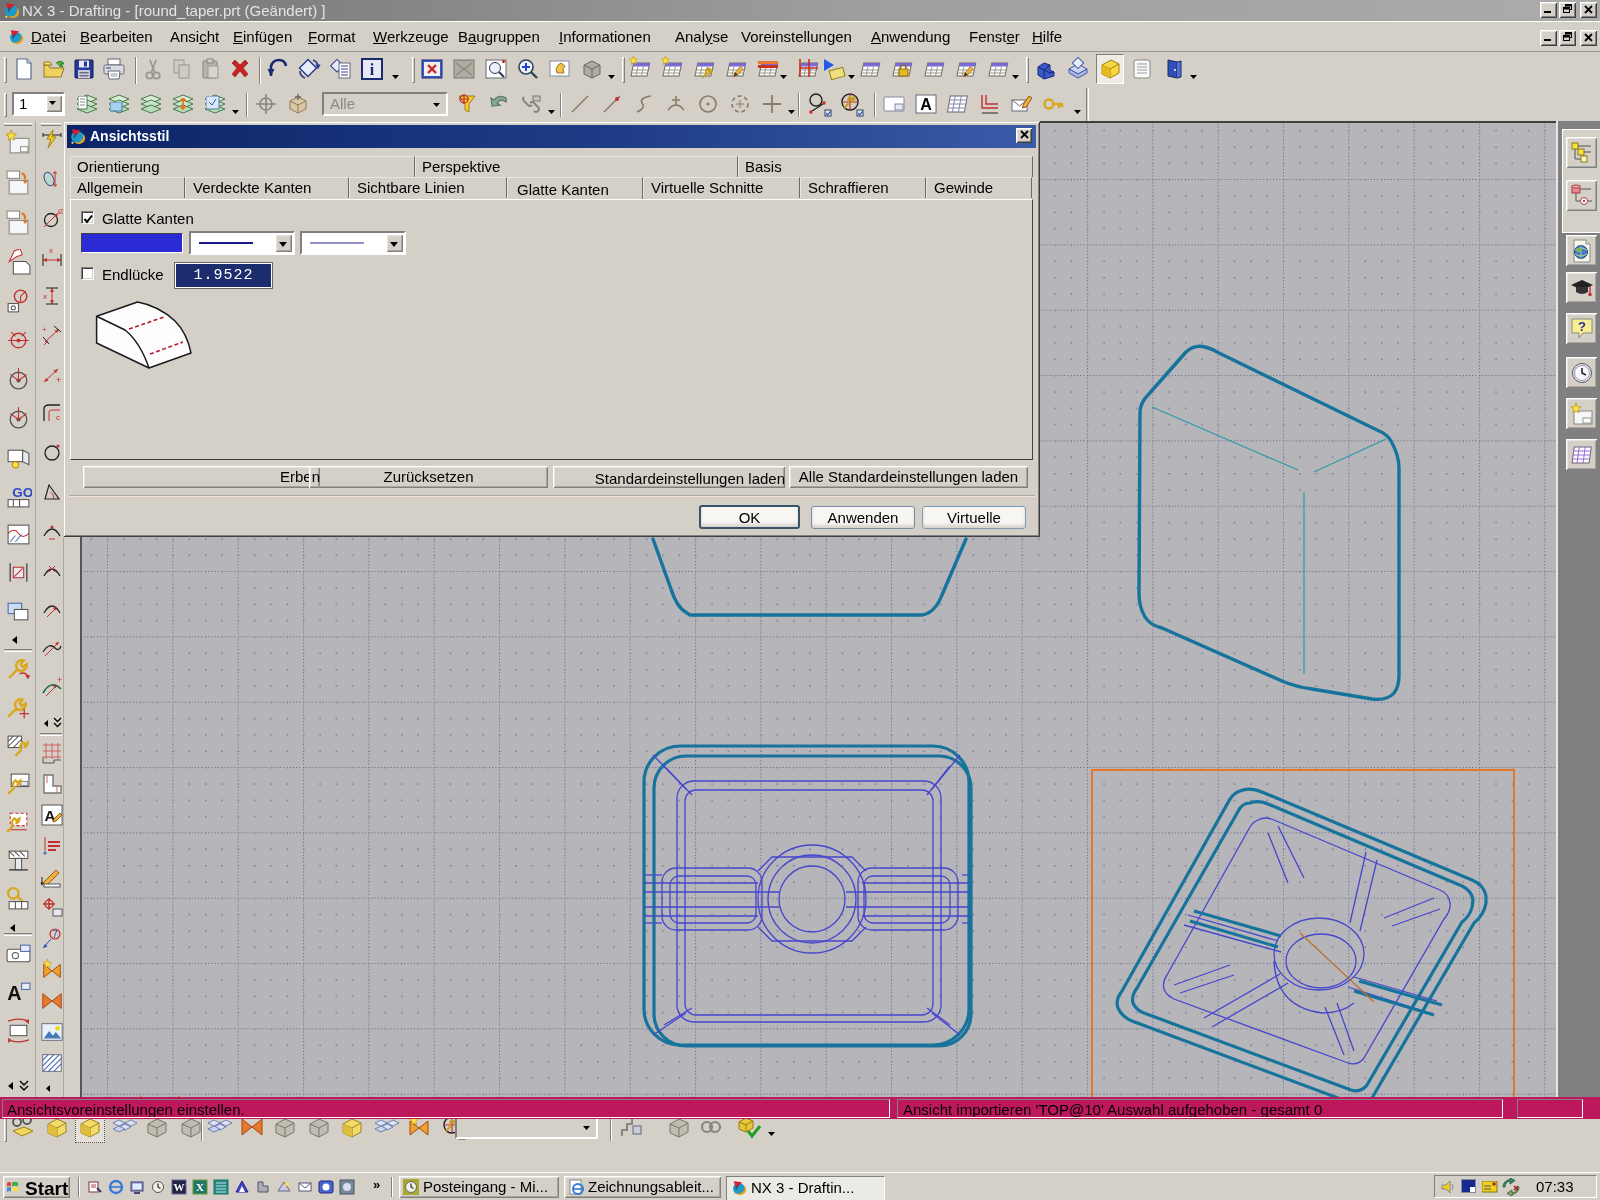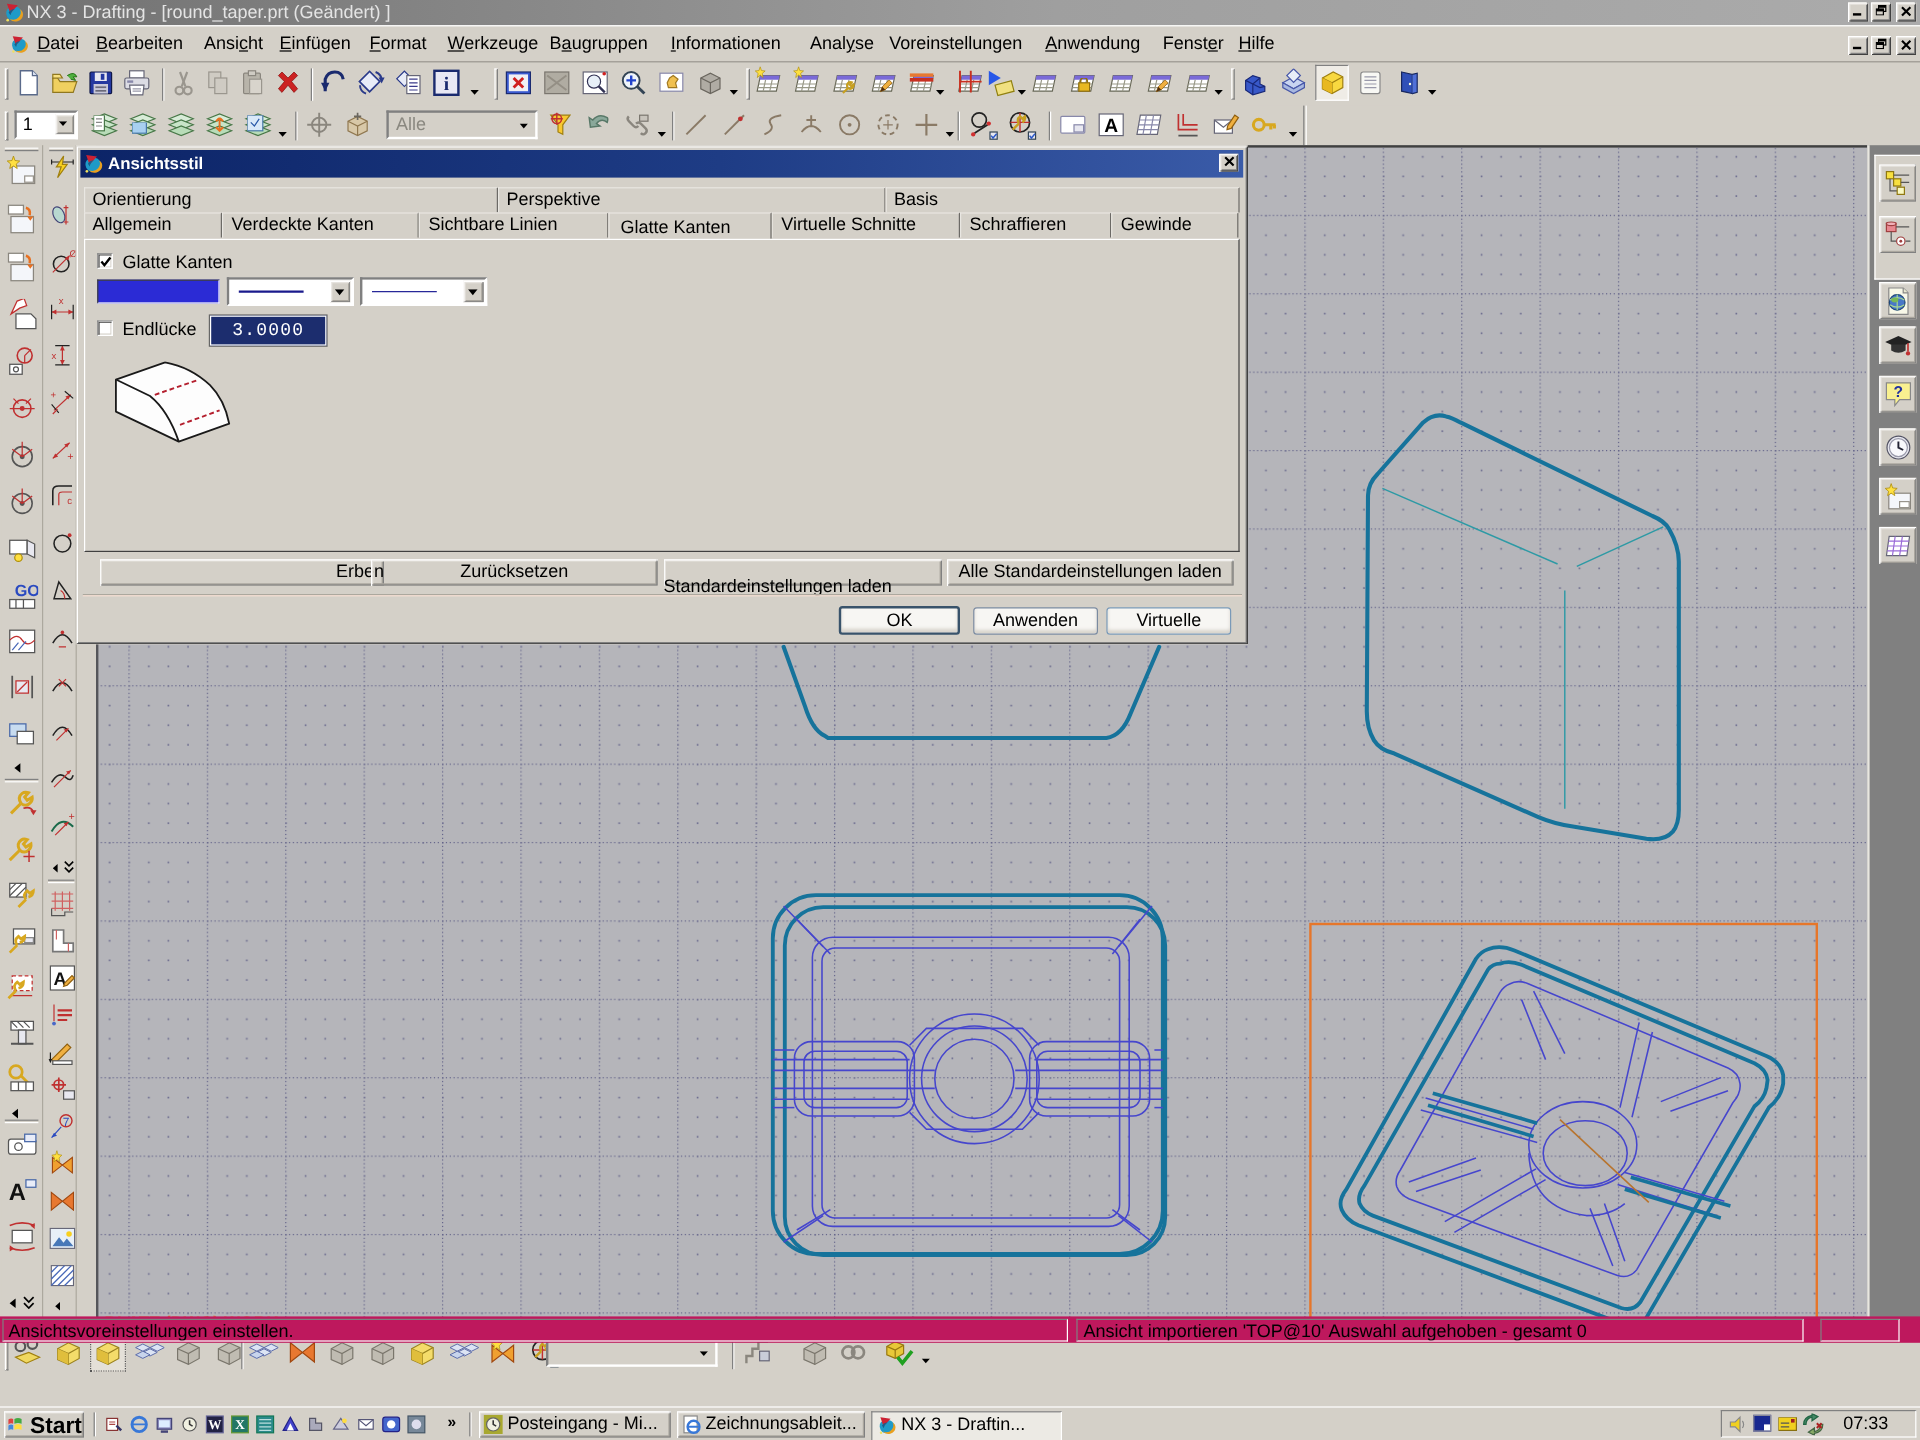--- a/index.html
+++ b/index.html
@@ -1358,32 +1358,32 @@
     <div class="abs" style="left:229px;top:31px;width:106px;height:24px;background:#fff;border:2px solid;border-color:#808080 #fff #fff #808080">
       <svg width="70" height="20">
           <line x1="8" y1="10" x2="62" y2="10" stroke="#282899" stroke-width="1.2"></line>
         </svg>
       <div class="abs raised2" style="right:1px;top:1px;width:17px;height:18px;background:#d4d0c8;text-align:center"><svg width="9" height="6" viewBox="0 0 9 6" style="margin-top:6px">
             <polygon points="0,0 8,0 4,5" fill="#000"></polygon>
           </svg></div>
     </div>
     <span class="abs" style="left:10px;top:67px;width:13px;height:13px;background:#fff;border:1px solid;border-color:#808080 #fff #fff #808080;box-shadow:inset 1px 1px 0 #404040,inset -1px -1px 0 #d4d0c8"></span>
     <span class="abs" style="left:31px;top:66px">Endlücke</span>
-    <div class="abs" style="left:104px;top:63px;width:97px;height:25px;background:#1c2d6e;border:1px solid #fff;box-shadow:0 0 0 1px #666;color:#fff;font-family:'Liberation Mono',monospace;font-size:15px;text-align:center;padding-top:3px;letter-spacing:1px">3.0000</div>
+    <div class="abs" style="left:104px;top:63px;width:97px;height:25px;background:#1c2d6e;border:1px solid #fff;box-shadow:0 0 0 1px #666;color:#fff;font-family:'Liberation Mono',monospace;font-size:15px;text-align:center;padding-top:3px;letter-spacing:1px">1.9522</div>
     <svg class="abs" style="left:22px;top:101px" width="101" height="70" viewBox="0 0 101 70">
       <path d="M3.6,15.3 L44.6,1 Q66,5 82,20 Q94,32 98,52 L56,67 L3.6,42 Z" fill="#fdfdfd" stroke="#1a1a1a" stroke-width="1.5" stroke-linejoin="round"></path>
       <path d="M3.6,15.3 L32,29 Q47,41 56,67" fill="none" stroke="#1a1a1a" stroke-width="1.5"></path>
       <line x1="36" y1="28" x2="71" y2="16" stroke="#b41f2e" stroke-width="1.6" stroke-dasharray="4 2.5"></line>
       <line x1="57" y1="53" x2="90" y2="41" stroke="#b41f2e" stroke-width="1.6" stroke-dasharray="4 2.5"></line>
     </svg>
   </div>
 
   <div class="abs raised2" style="left:20px;top:345px;width:237px;height:22px;text-align:right;padding-top:2px">Erben</div>
   <div class="abs raised2" style="left:246px;top:345px;width:239px;height:22px;text-align:center;padding-top:2px">Zurücksetzen</div>
-  <div class="abs raised2" style="left:490px;top:345px;width:232px;height:22px;text-align:left;padding-top:14px;white-space:nowrap">Standardeinstellungen laden</div>
+  <div class="abs raised2" style="left:490px;top:345px;width:232px;height:22px;text-align:right;padding-top:4px;white-space:nowrap">Standardeinstellungen laden</div>
   <div class="abs raised2" style="left:726px;top:345px;width:239px;height:22px;text-align:center;padding-top:2px;white-space:nowrap">Alle Standardeinstellungen laden</div>
   <div class="abs" style="left:6px;top:374px;width:966px;height:2px;border-top:1px solid #aca89e;border-bottom:1px solid #f5ded2"></div>
 
   <div class="abs" style="left:636px;top:384px;width:101px;height:24px;background:#f7f6f3;border:2px solid #39536b;border-radius:3px;text-align:center;padding-top:2px;box-shadow:inset 0 -3px 3px #d8d4cc">OK</div>
   <div class="abs" style="left:748px;top:385px;width:104px;height:23px;background:#f7f6f3;border:1px solid #7a8aa0;border-radius:3px;text-align:center;padding-top:2px;box-shadow:inset 0 -3px 3px #d8d4cc">Anwenden</div>
   <div class="abs" style="left:859px;top:385px;width:104px;height:23px;background:#f7f6f3;border:1px solid #7a9ab8;border-radius:3px;text-align:center;padding-top:2px;box-shadow:inset 0 -3px 3px #d8d4cc">Virtuelle</div>
 </div>
 
 <div id="btb" class="abs" style="left:0;top:1109px;width:1600px;height:41px;background:#d4d0c8;border-top:1px solid #fff">
     <div class="grip" style="left:4px;top:6px;height:26px"></div>

